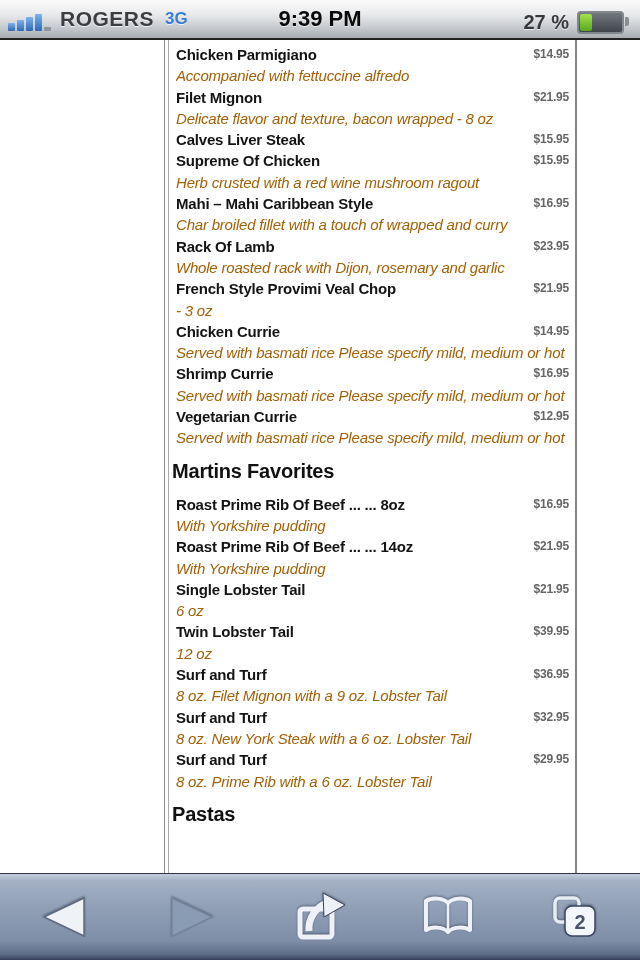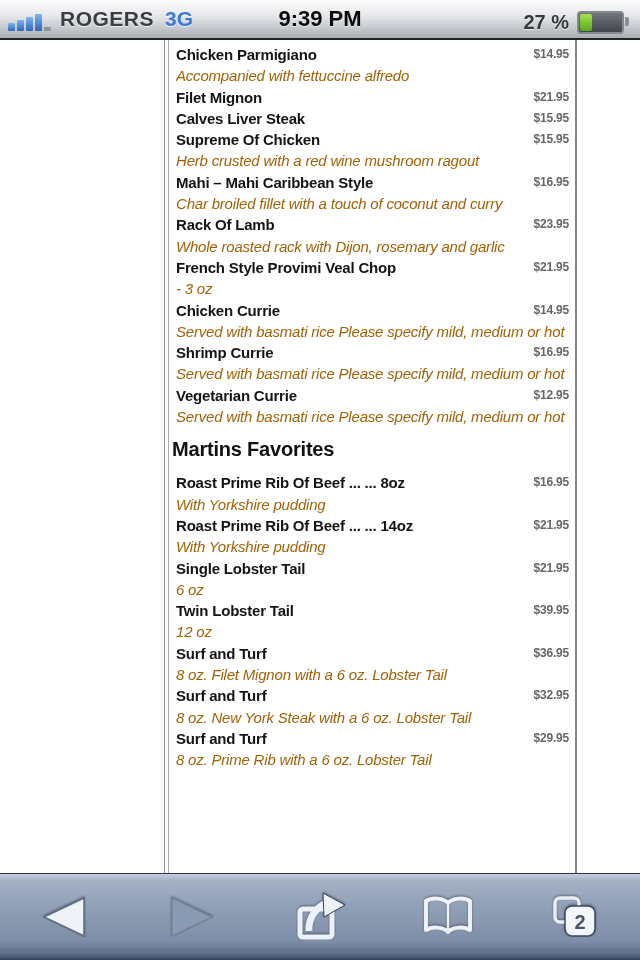--- a/index.html
+++ b/index.html
@@ -17,21 +17,21 @@
   }
   .sb-left{display:flex;align-items:center;margin-left:8px;}
   .sb-bars{display:flex;align-items:flex-end;gap:2px;height:20px;margin-top:4px;}
   .sb-bars i{display:block;width:7px;border-radius:1px;
     background:linear-gradient(180deg,#7fb3ef,#2c67b8);}
   .sb-bars i.b1{height:8px}.sb-bars i.b2{height:11px}.sb-bars i.b3{height:14px}
   .sb-bars i.b4{height:17px}
   .sb-bars i.b5{height:4px;background:#8d949c;}
   .sb-carrier{margin-left:9px;font-size:21px;font-weight:bold;color:#3c3d41;
     text-shadow:0 1px 0 rgba(255,255,255,.65);letter-spacing:.5px;}
-  .sb-net{margin-left:11px;font-size:21px;font-weight:bold;color:#3b7cd6;
+  .sb-net{margin-left:11px;font-size:17px;font-weight:bold;color:#3b7cd6;
     text-shadow:0 1px 0 rgba(255,255,255,.65);}
   .sb-time{position:absolute;left:0;right:0;text-align:center;
     font-size:22px;font-weight:bold;color:#0a0a0a;
     text-shadow:0 1px 0 rgba(255,255,255,.55);}
   .sb-right{position:absolute;right:10px;top:0;height:44px;display:flex;align-items:center;}
   .sb-batt-pct{font-size:20px;font-weight:bold;color:#36383c;
     text-shadow:0 1px 0 rgba(255,255,255,.6);margin-right:8px;}
   .bat{position:relative;width:43px;height:19px;border:2px solid #83878d;border-radius:4px;
     background:linear-gradient(180deg,#73777e,#40454c);margin-right:6px;}
   .bat-fill{position:absolute;left:1px;top:1px;bottom:1px;width:12px;border-radius:2px;
@@ -97,31 +97,32 @@
   </div>
 
   <div class="page-col">
     <div class="page-inner" id="menu-root">
         <div class="menu-item">
           <div class="mi-name"><span class="mi-price">$14.95</span>Chicken Parmigiano</div>
           <div class="mi-desc">Accompanied with fettuccine alfredo</div>
         </div>
         <div class="menu-item">
           <div class="mi-name"><span class="mi-price">$21.95</span>Filet Mignon</div>
+          <div class="mi-desc">Delicate flavor and texture, bacon wrapped - 8 oz</div>
         </div>
         <div class="menu-item">
           <div class="mi-name"><span class="mi-price">$15.95</span>Calves Liver Steak</div>
         </div>
         <div class="menu-item">
           <div class="mi-name"><span class="mi-price">$15.95</span>Supreme Of Chicken</div>
           <div class="mi-desc">Herb crusted with a red wine mushroom ragout</div>
         </div>
         <div class="menu-item">
           <div class="mi-name"><span class="mi-price">$16.95</span>Mahi – Mahi Caribbean Style</div>
-          <div class="mi-desc">Char broiled fillet with a touch of coconut and curry</div>
+          <div class="mi-desc">Char broiled fillet with a touch of wrapped and curry</div>
         </div>
         <div class="menu-item">
           <div class="mi-name"><span class="mi-price">$23.95</span>Rack Of Lamb</div>
           <div class="mi-desc">Whole roasted rack with Dijon, rosemary and garlic</div>
         </div>
         <div class="menu-item">
           <div class="mi-name"><span class="mi-price">$21.95</span>French Style Provimi Veal Chop</div>
           <div class="mi-desc">- 3 oz</div>
         </div>
         <div class="menu-item">
@@ -148,30 +149,31 @@
         <div class="menu-item">
           <div class="mi-name"><span class="mi-price">$21.95</span>Single Lobster Tail</div>
           <div class="mi-desc">6 oz</div>
         </div>
         <div class="menu-item">
           <div class="mi-name"><span class="mi-price">$39.95</span>Twin Lobster Tail</div>
           <div class="mi-desc">12 oz</div>
         </div>
         <div class="menu-item">
           <div class="mi-name"><span class="mi-price">$36.95</span>Surf and Turf</div>
-          <div class="mi-desc">8 oz. Filet Mignon with a 6 oz. Lobster Tail</div>
+          <div class="mi-desc">8 oz. Filet Mignon with a 9 oz. Lobster Tail</div>
         </div>
         <div class="menu-item">
           <div class="mi-name"><span class="mi-price">$32.95</span>Surf and Turf</div>
           <div class="mi-desc">8 oz. New York Steak with a 6 oz. Lobster Tail</div>
         </div>
         <div class="menu-item">
           <div class="mi-name"><span class="mi-price">$29.95</span>Surf and Turf</div>
           <div class="mi-desc">8 oz. Prime Rib with a 6 oz. Lobster Tail</div>
         </div>
+        <div class="section-heading">Pastas</div>
       </div>
   </div>
 
   <div class="toolbar">
 
     <button class="tb-btn">
       <svg width="46" height="42" viewBox="0 0 46 42">
         <polygon points="43,2 43,40 3,21" fill="#eff3f7" stroke="#5f6c80" stroke-width="1.5"></polygon>
       </svg>
     </button>

